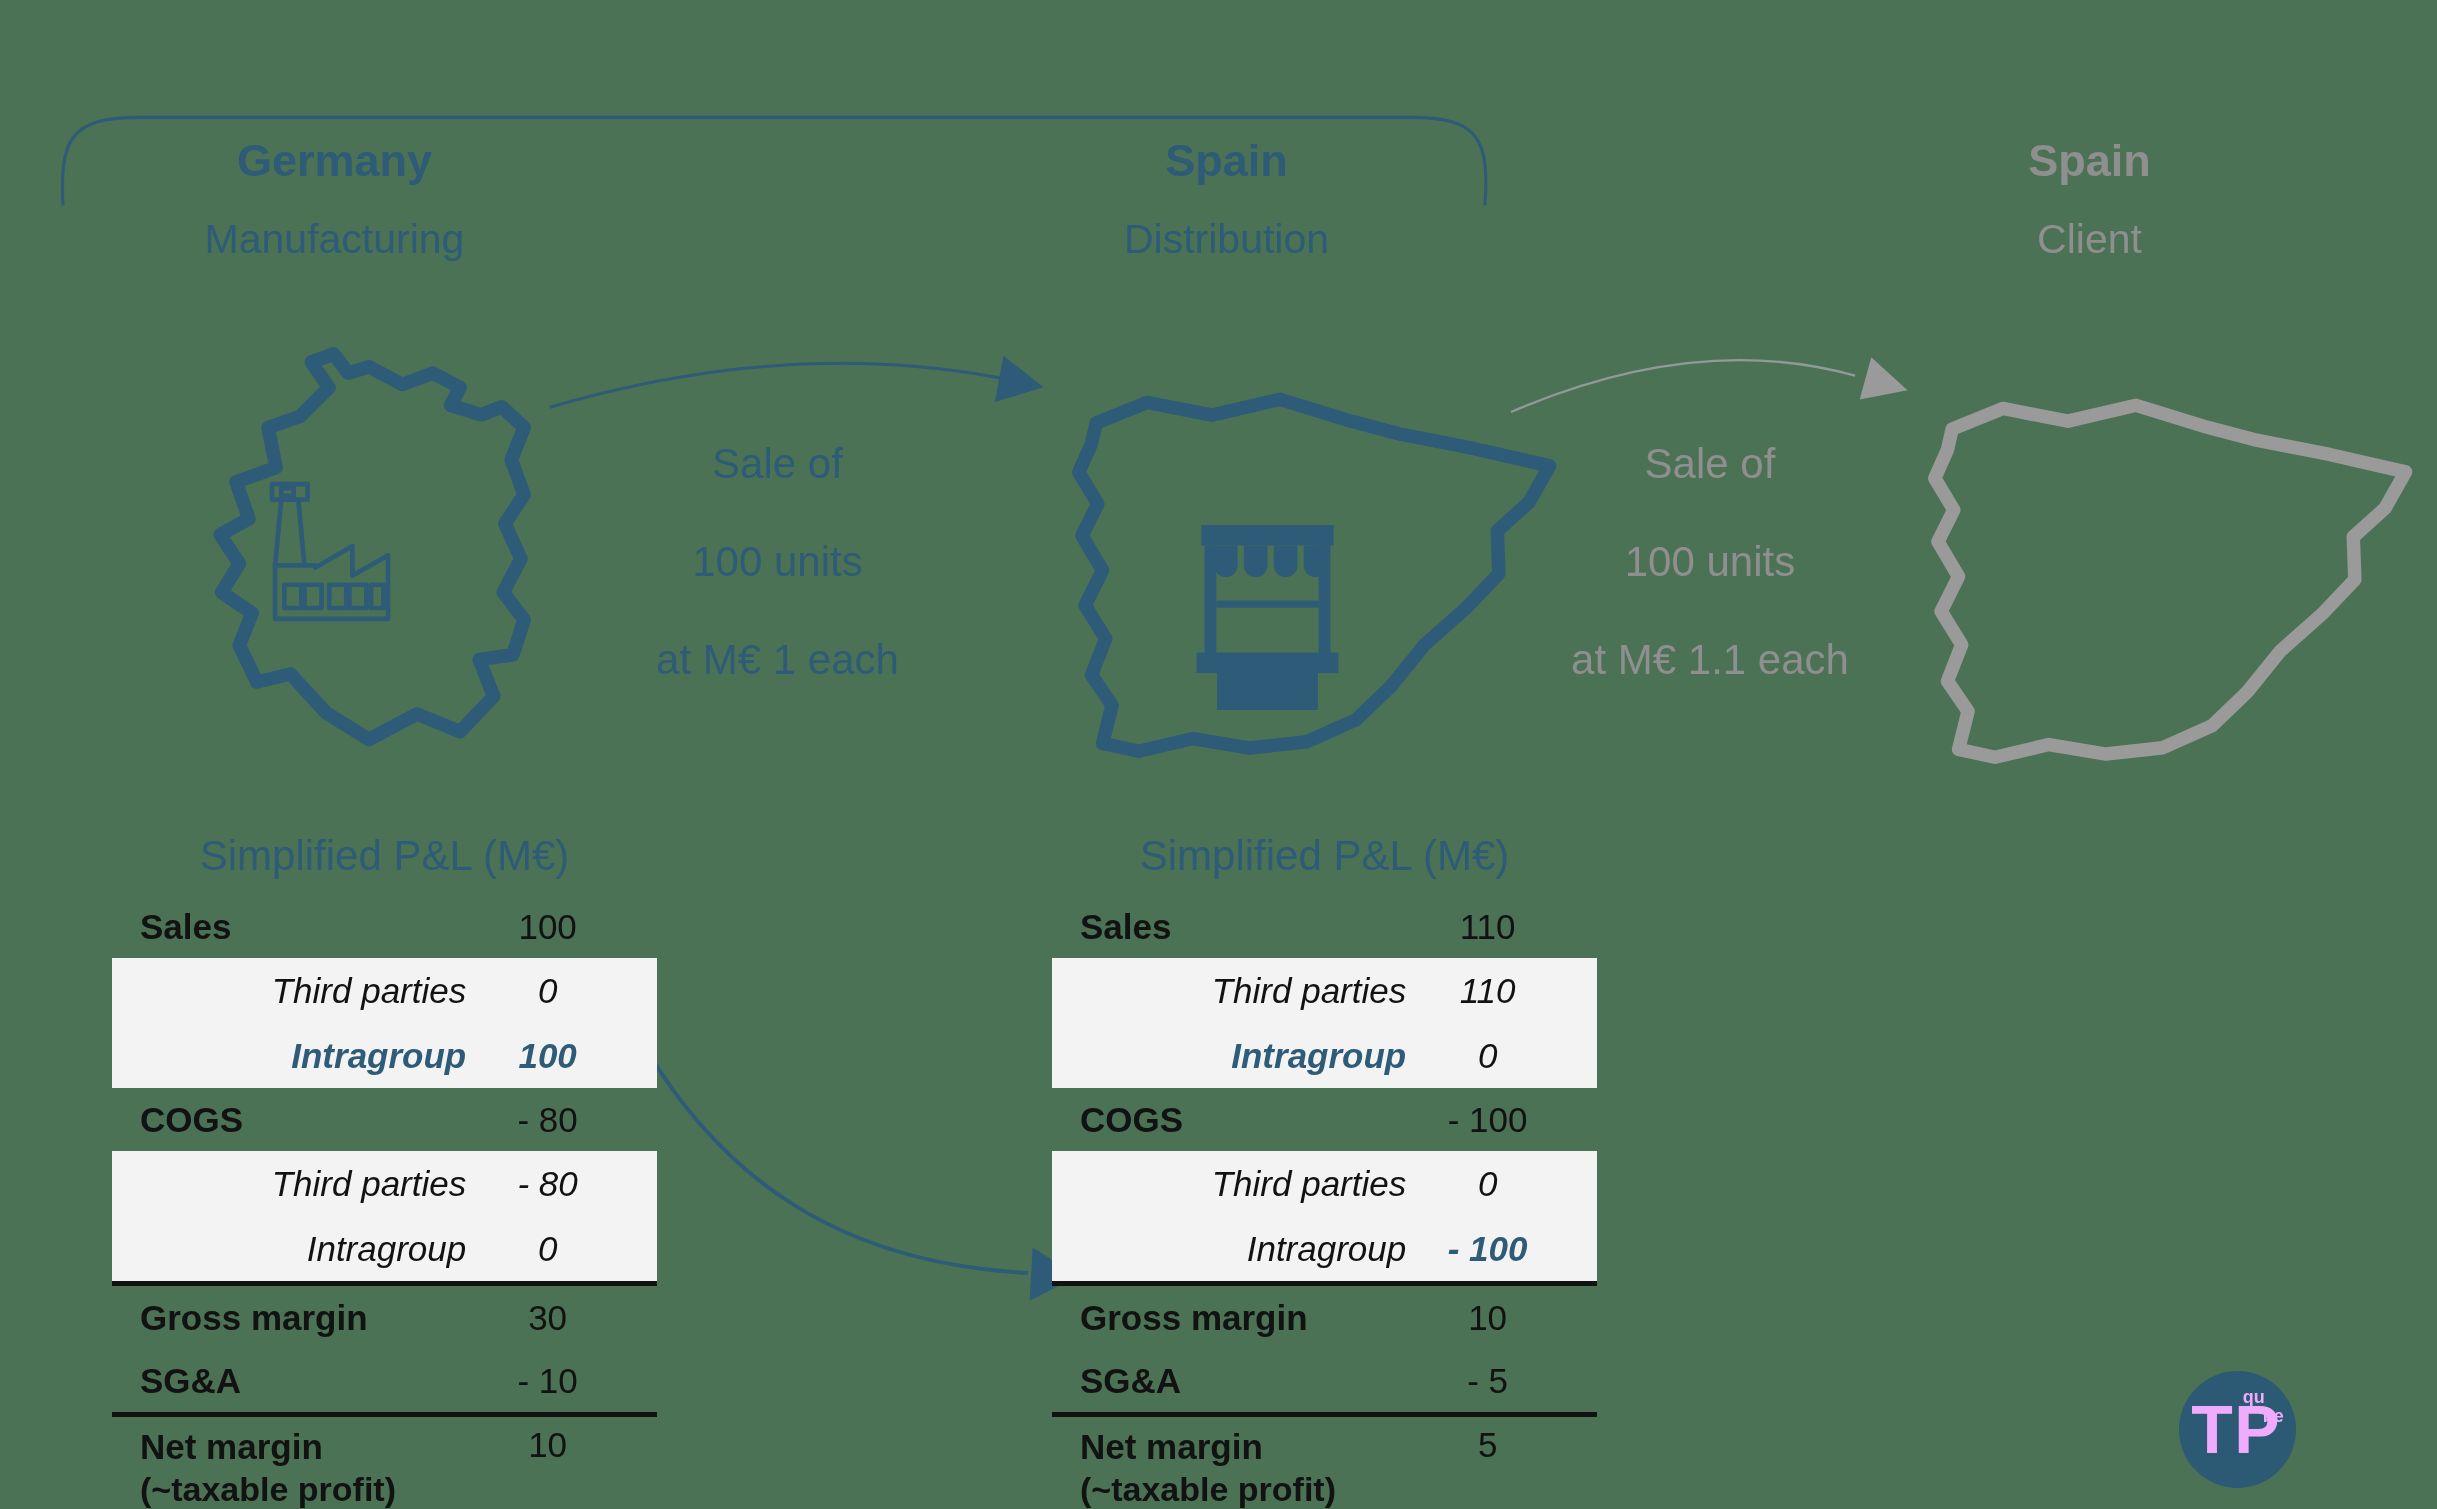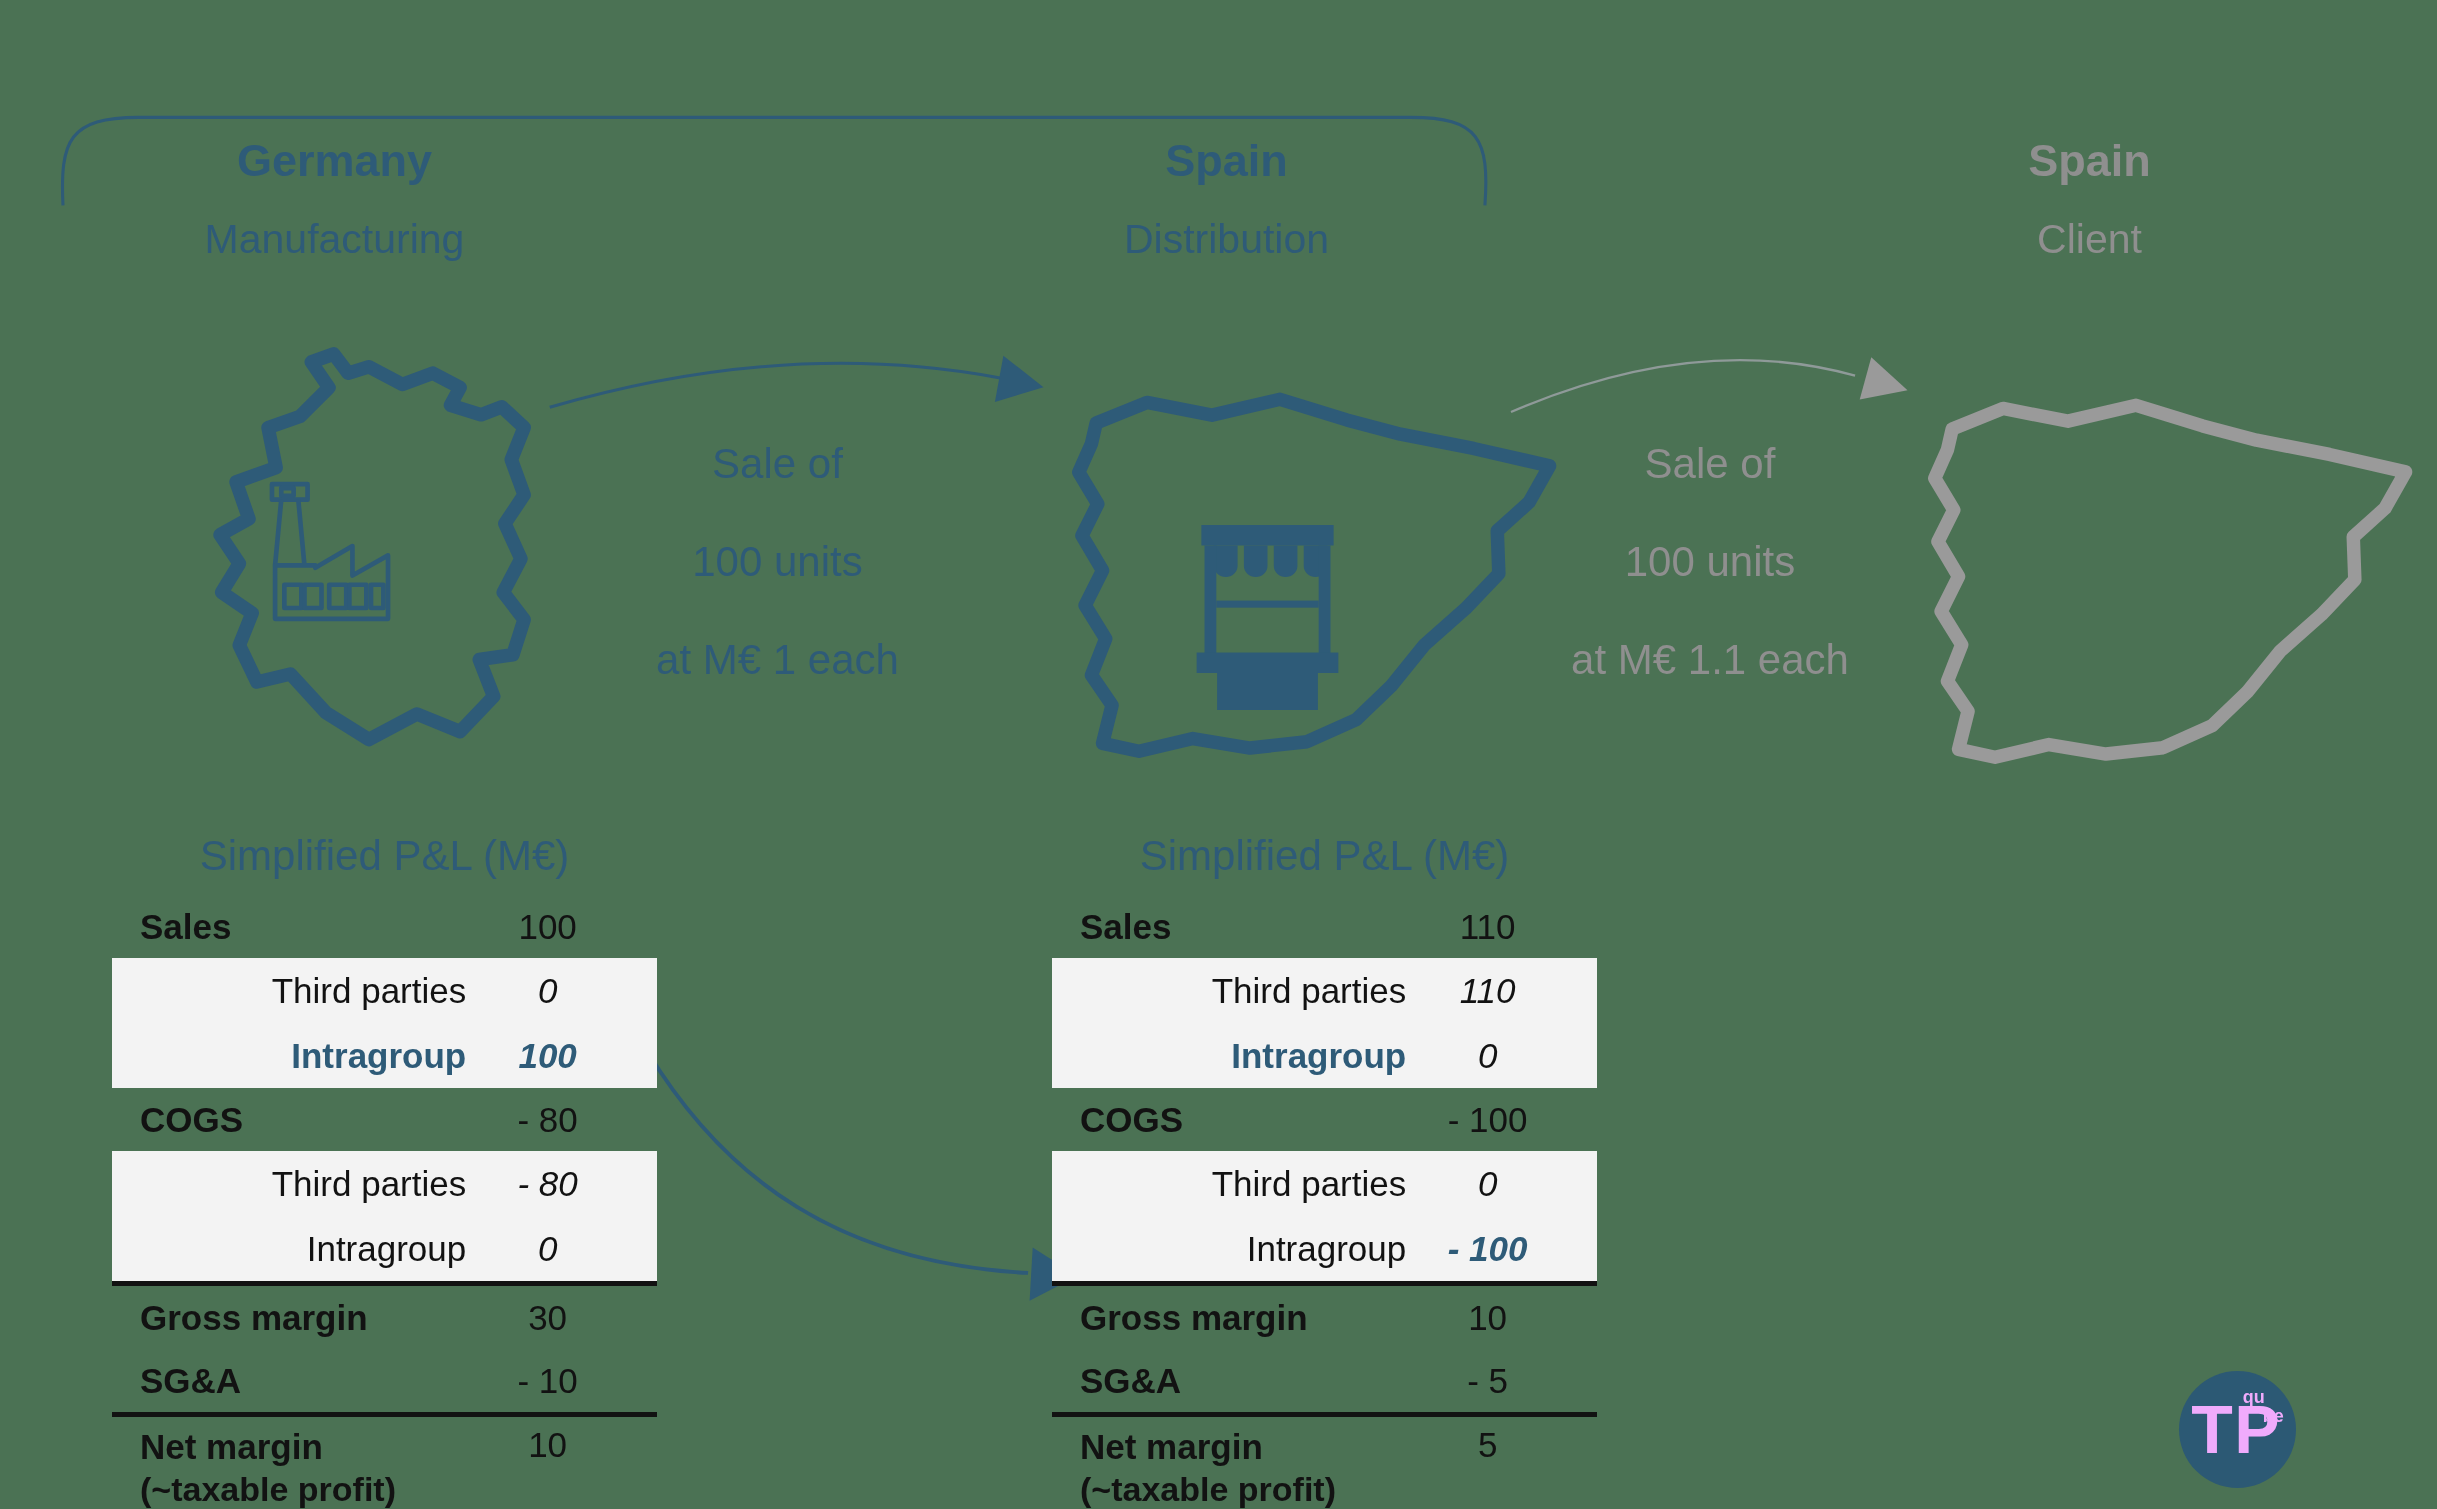--- a/index.html
+++ b/index.html
@@ -28,21 +28,21 @@
   .flow-text{font-size:42px;line-height:98px;font-weight:normal;}
 
   .pnl-title{font-size:42px;font-weight:normal;}
 
   .pnl-table{width:545px;}
   .trow{display:grid;grid-template-columns:65% 35%;align-items:center;height:63px;color:var(--ink);}
   .trow .tlabel{font-size:35px;font-weight:bold;padding-left:28px;}
   .trow .tvalue{font-size:35px;font-weight:normal;text-align:center;padding-right:28px;}
   .tbox{background:var(--box);}
   .tbox .trow{height:65px;}
-  .tbox .tlabel{font-weight:normal;text-align:right;padding-left:16px;font-size:35px;}
+  .tbox .tlabel{font-weight:normal;font-style:italic;text-align:right;padding-left:16px;font-size:35px;}
   .tbox .tvalue{font-style:italic;font-size:35px;}
   .accent{color:var(--teal) !important;font-weight:bold !important;}
   .rule{border-top:5.4px solid var(--ink);height:0;}
   .net-row{min-height:91px;align-items:start;}
   .net-row .tlabel{line-height:43px;padding-top:7.7px;}
   .net-row .sub2{font-size:34px;}
   .net-row .tvalue{padding-top:7.7px;}
 
   .logo{
     width:117px;height:117px;border-radius:50%;background:var(--teal-dark);

